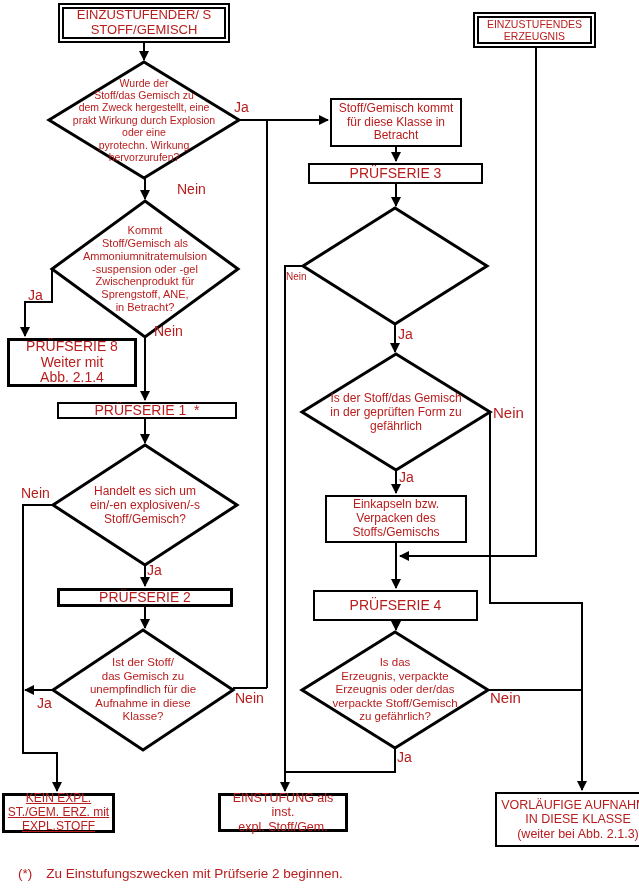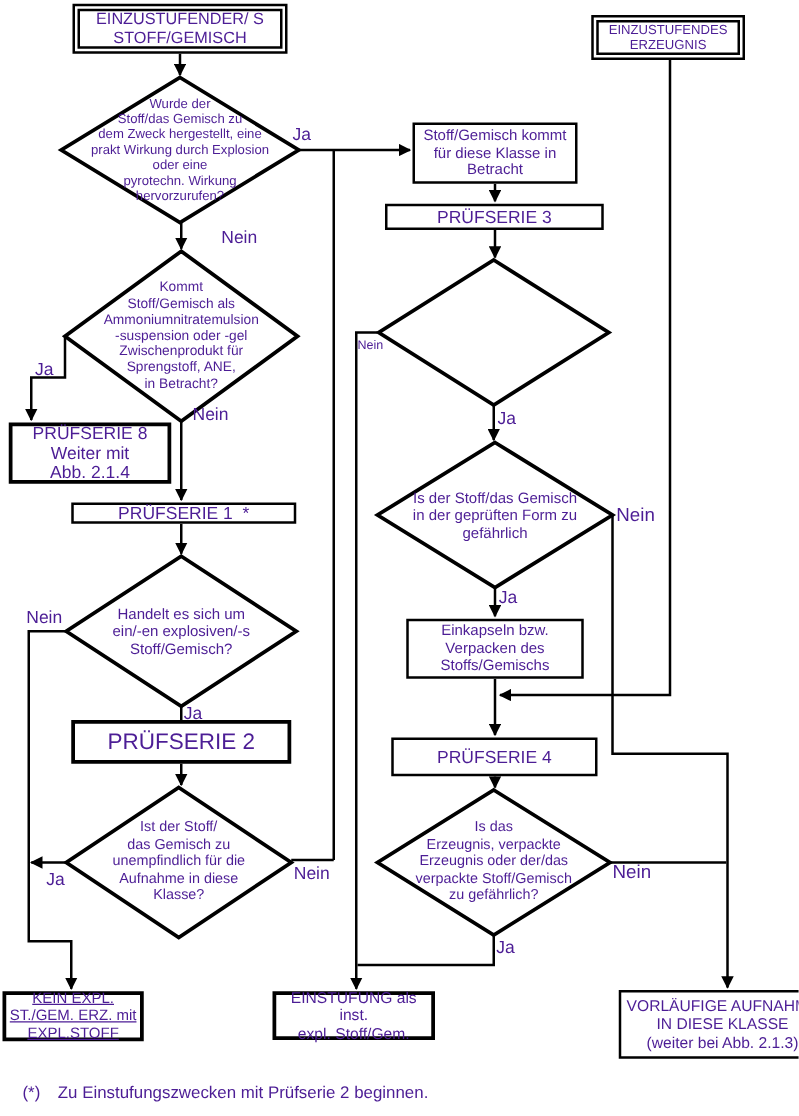--- a/index.html
+++ b/index.html
@@ -1,18 +1,18 @@
 <!DOCTYPE html>
 <html><head>
 <meta charset="utf-8">
 <style>
   html,body{margin:0;padding:0;background:#ffffff;}
   .canvas{
     position:relative;width:639px;height:893px;background:#ffffff;
-    font-family:"Liberation Sans", sans-serif;color:#4c1d95;overflow:hidden;
+    font-family:"Liberation Sans", sans-serif;color:#b91c1c;overflow:hidden;
   }
   .wires{position:absolute;left:0;top:0;z-index:1;}
   .box{
     position:absolute;z-index:2;box-sizing:border-box;background:#fff;
     border:2px solid #000;display:flex;align-items:center;justify-content:center;
     text-align:center;white-space:pre-wrap;line-height:1.15;
   }
   .b3{border-width:3px;}
   .dbl{border:2px solid #000;outline:2px solid #000;outline-offset:2px;}
   .dtext{
@@ -85,21 +85,21 @@
 Betracht</div>
 
   <div class="box" style="left:308px;top:163px;width:175px;height:21px;font-size:14px;">PRÜFSERIE 3</div>
 
   <div class="box b3" style="left:7px;top:338px;width:130px;height:49px;font-size:14px;line-height:1.1;">PRÜFSERIE 8
 Weiter mit
 Abb. 2.1.4</div>
 
   <div class="box" style="left:57px;top:402px;width:180px;height:17px;font-size:14px;">PRÜFSERIE 1  *</div>
 
-  <div class="box b3" style="left:57px;top:576px;width:176px;height:35px;font-size:18px;">PRÜFSERIE 2</div>
+  <div class="box b3" style="left:57px;top:588px;width:176px;height:19px;font-size:14px;">PRÜFSERIE 2</div>
 
   <div class="box" style="left:325px;top:495px;width:142px;height:48px;font-size:12px;">Einkapseln bzw.
 Verpacken des
 Stoffs/Gemischs</div>
 
   <div class="box" style="left:313px;top:590px;width:165px;height:31px;font-size:14px;">PRÜFSERIE 4</div>
 
   <div class="box b3" style="left:2px;top:793px;width:113px;height:40px;font-size:12px;text-decoration:underline;">KEIN EXPL.
 ST./GEM. ERZ. mit
 EXPL.STOFF</div>

